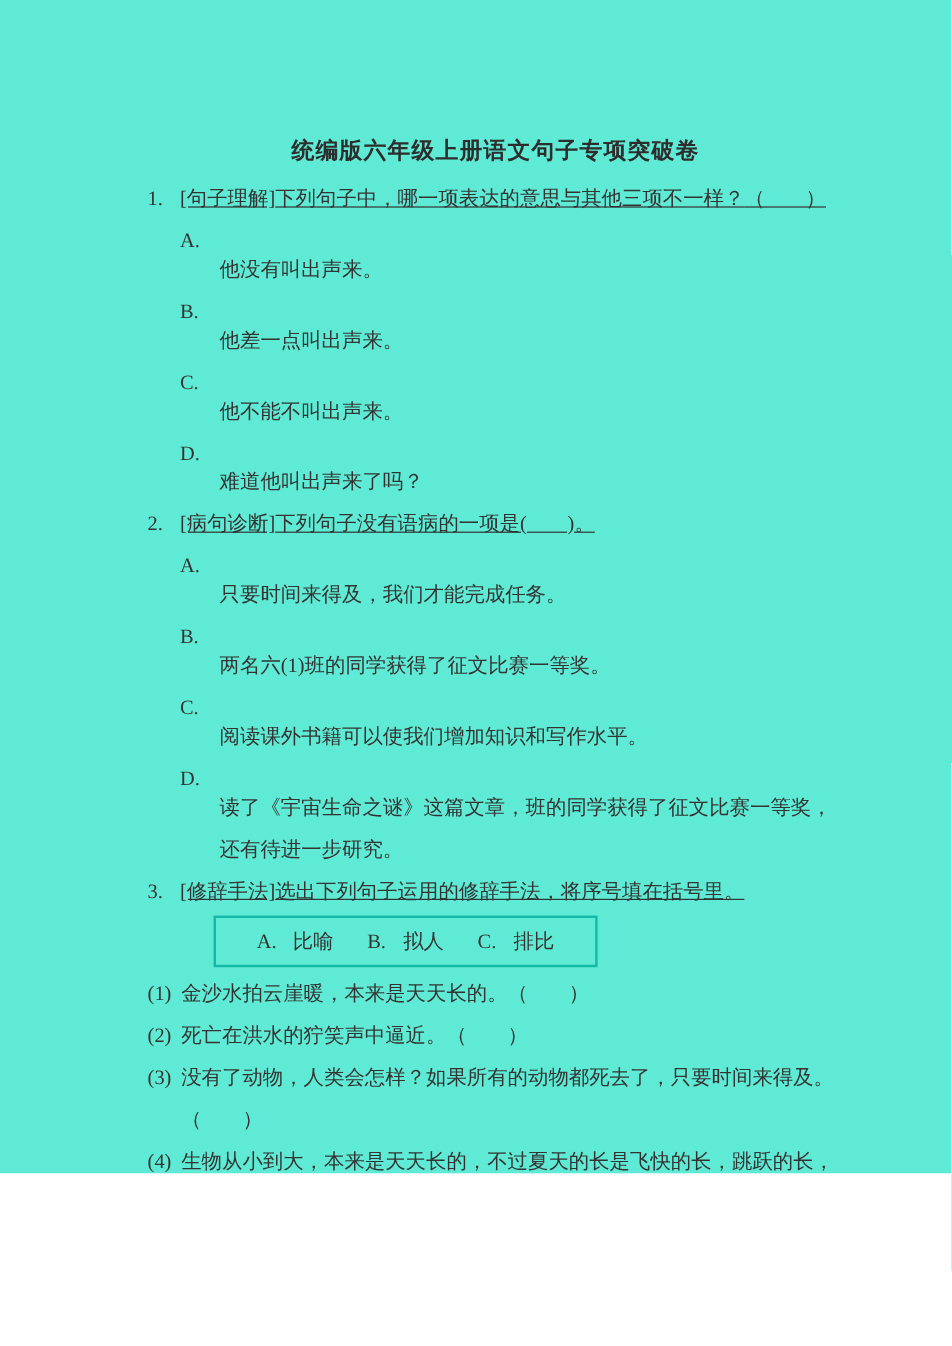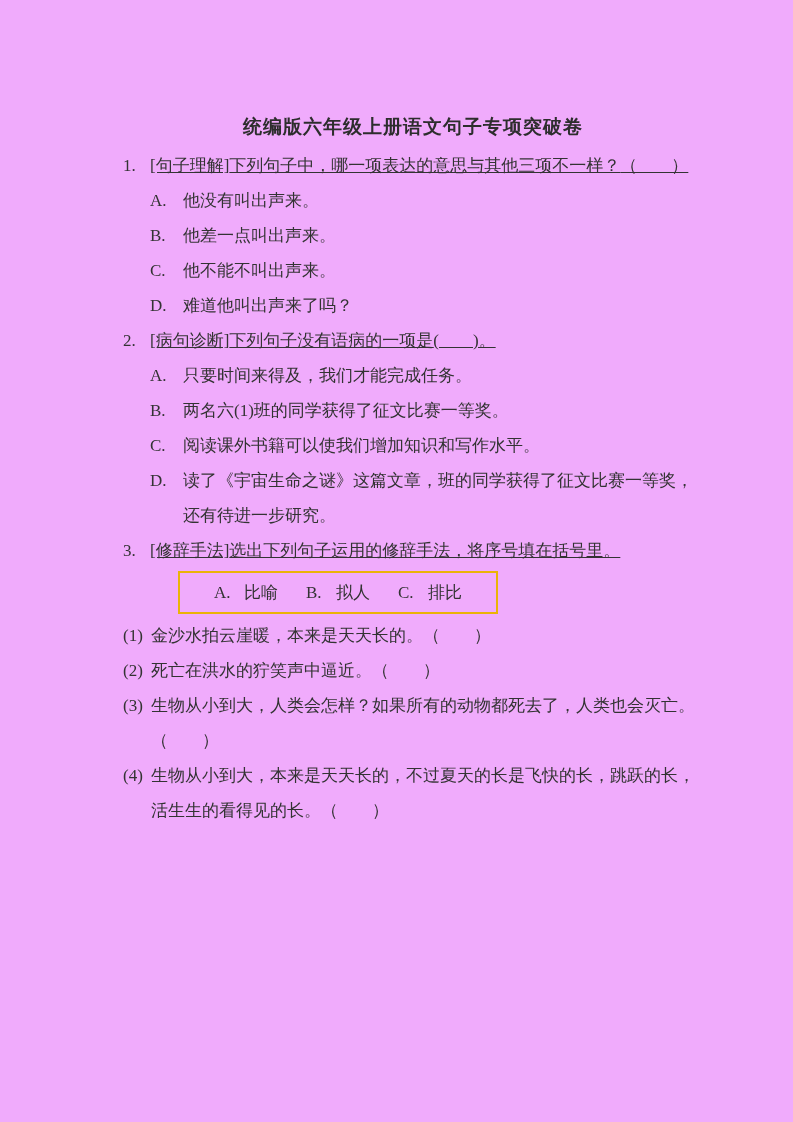--- a/index.html
+++ b/index.html
@@ -3,22 +3,22 @@
 <meta charset="utf-8">
 <style>
   html, body {
     margin: 0;
     padding: 0;
     background: #ffffff;
   }
   .page {
     position: relative;
     width: 793px;
-    height: 1122px;
-    background: #f0abfc;
+    height: 978px;
+    background: #5eead4;
     color: #333333;
     font-family: "Liberation Serif", "DejaVu Serif", serif;
     font-size: 17px;
     overflow: hidden;
   }
   .content {
     position: absolute;
     top: 112px;
     left: 123px;
     width: 580px;
@@ -55,29 +55,30 @@
   .opt {
     display: flex;
     margin-left: 27px;
     line-height: 35px;
   }
   .opt-label {
     flex: 0 0 33px;
   }
   .opt-text {
     flex: 1;
+    margin-top: 24px;
   }
   .blank {
     white-space: nowrap;
   }
   .rhetoric-box {
     box-sizing: border-box;
     width: 320px;
     margin: 3px 0 4px 55px;
-    border: 2px solid #eab308;
+    border: 2px solid #14b8a6;
     padding: 3px 0;
   }
   .box-row {
     display: flex;
     justify-content: center;
     gap: 28px;
     line-height: 33px;
   }
   .box-item {
     white-space: nowrap;
@@ -169,21 +170,21 @@
       <div class="subq">
         <span class="sub-num">(1)</span>
         <span class="sub-text"><span>金沙水拍云崖暖，本来是天天长的。</span><span class="blank">（　　）</span></span>
       </div>
       <div class="subq">
         <span class="sub-num">(2)</span>
         <span class="sub-text"><span>死亡在洪水的狞笑声中逼近。</span><span class="blank">（　　）</span></span>
       </div>
       <div class="subq">
         <span class="sub-num">(3)</span>
-        <span class="sub-text"><span>生物从小到大，人类会怎样？如果所有的动物都死去了，人类也会灭亡。</span><span class="blank">（　　）</span></span>
+        <span class="sub-text"><span>没有了动物，人类会怎样？如果所有的动物都死去了，只要时间来得及。</span><span class="blank">（　　）</span></span>
       </div>
       <div class="subq">
         <span class="sub-num">(4)</span>
         <span class="sub-text"><span>生物从小到大，本来是天天长的，不过夏天的长是飞快的长，跳跃的长，活生生的看得见的长。</span><span class="blank">（　　）</span></span>
       </div>
     </div>
 
   </div>
 </div>
 

